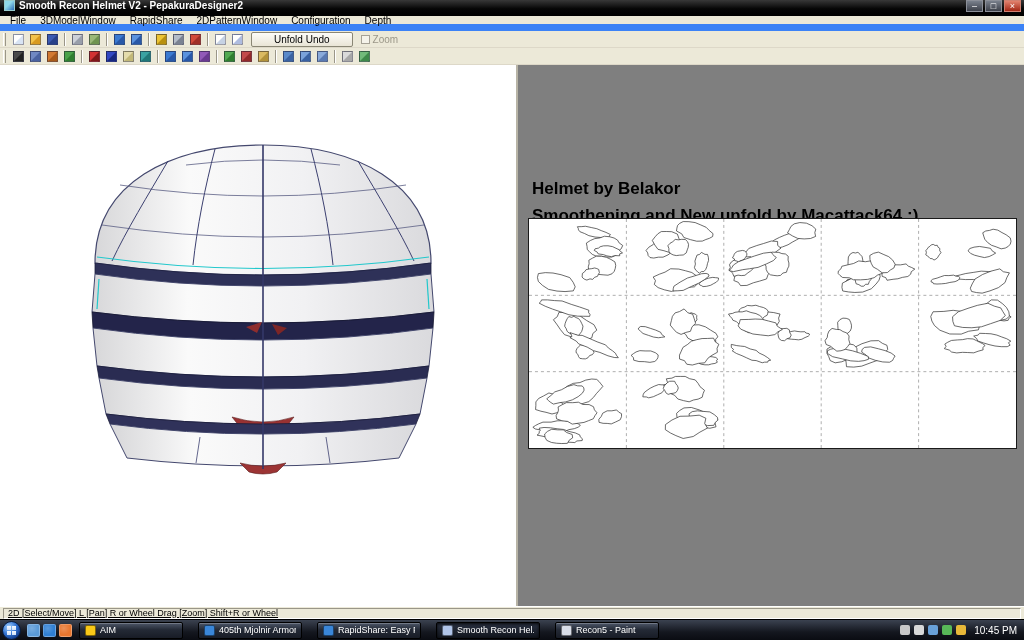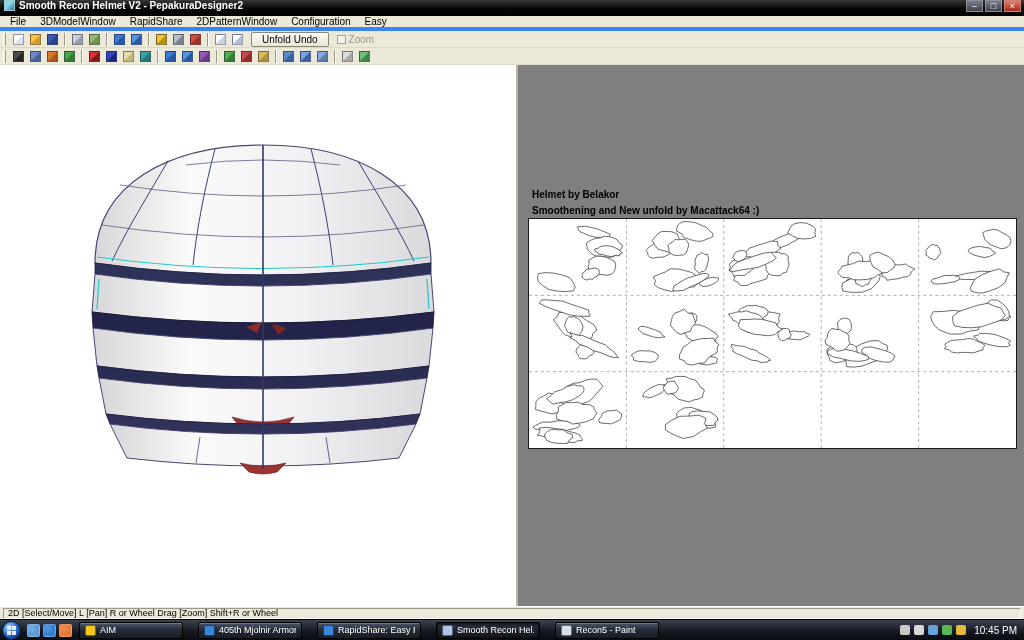--- a/index.html
+++ b/index.html
@@ -9,46 +9,46 @@
 
   
   .titlebar{height:16px;background:linear-gradient(#383838,#060606 55%,#000);display:flex;align-items:flex-start;padding:0 2px;color:#fff;}
   .app-icon{width:11px;height:11px;margin:0 4px 0 2px;background:linear-gradient(135deg,#8fd8ea 40%,#2b6cb8);border:1px solid #9cc;flex:none;}
   .title-text{font-size:10px;font-weight:bold;flex:1;white-space:nowrap;overflow:hidden;}
   .winbtns{display:flex;gap:2px;margin-right:1px;}
   .winbtn{width:17px;height:12px;font-size:9px;line-height:11px;text-align:center;background:linear-gradient(#79808c,#3c4049);border:1px solid #8b8f98;color:#fff;cursor:default;}
   .winbtn.close{background:linear-gradient(#e2826e,#a32715);border-color:#d08070;}
 
   
-  .menubar{height:15px;background:#ece9d8;display:flex;align-items:center;font-size:10px;color:#000;padding-left:3px;border-bottom:4px solid #3b82f6;}
+  .menubar{height:15px;background:#ece9d8;display:flex;align-items:center;font-size:10px;color:#000;padding-left:3px;border-bottom:7px solid #3b82f6;}
   .menu-item{padding:1px 7px;white-space:nowrap;}
 
   
   .toolbar{height:17px;background:#ece9d8;display:flex;align-items:center;padding-left:2px;border-bottom:1px solid #ddd8c8;}
   .grip{width:3px;height:13px;border-left:1px solid #fff;border-right:1px solid #9a9688;margin:0 4px 0 1px;flex:none;}
   .ticon{width:17px;height:15px;display:flex;align-items:center;justify-content:center;border:1px solid transparent;flex:none;}
   .glyph{width:11px;height:11px;display:block;border:1px solid rgba(40,40,60,.45);}
   .tsep{width:2px;height:13px;border-left:1px solid #9a9688;border-right:1px solid #fff;margin:0 3px;flex:none;}
-  .btn-unfold{margin-left:5px;font-size:10px;line-height:13px;padding:0 10px;height:15px;background:linear-gradient(#fdfcf8,#e9e5d6);border:1px solid #8a8775;border-radius:2px;color:#000;white-space:nowrap;}
+  .btn-unfold{margin-left:5px;font-size:10px;line-height:13px;padding:0 22px;height:15px;background:linear-gradient(#fdfcf8,#e9e5d6);border:1px solid #8a8775;border-radius:2px;color:#000;white-space:nowrap;}
   .auto-wrap{display:flex;align-items:center;gap:3px;margin-left:8px;color:#9b9788;font-size:10px;}
   .cb{width:9px;height:9px;border:1px solid #a5a195;background:#f5f3ea;flex:none;}
 
   
   .main{display:flex;height:541px;}
   .pane3d{width:516px;background:#fff;position:relative;overflow:hidden;}
   .splitter{width:2px;background:#b8b4a6;}
   .pane2d{flex:1;background:#7f7f7f;position:relative;overflow:hidden;}
-  .credits{position:absolute;left:14px;top:110px;font-size:10px;font-weight:bold;color:#000;line-height:1.6;white-space:nowrap;margin-top:12px;}
+  .credits{position:absolute;left:14px;top:110px;font-size:17px;font-weight:bold;color:#000;line-height:1.6;white-space:nowrap;}
   .sheet{position:absolute;left:10px;top:153px;width:489px;height:231px;background:#fff;border:1px solid #1a1a1a;}
   .sheet svg{display:block;width:100%;height:100%;}
   #sheet-svg .grid{stroke:#9a9a9a;stroke-dasharray:3 3;stroke-width:0.8;}
   #sheet-svg .piece{fill:#fff;stroke:#2a2a2a;stroke-width:0.7;stroke-linejoin:round;}
 
   
-  .statusbar{height:13px;background:#ece9d8;border-top:1px solid #fff;display:flex;align-items:center;font-size:9px;color:#000;padding:0 3px;gap:4px;}
+  .statusbar{height:13px;background:#ece9d8;border-top:1px solid #fff;display:flex;align-items:center;font-size:9px;color:#000;padding:0 3px;gap:4px;text-decoration:underline;}
   .spanel{border:1px solid;border-color:#9a9688 #fff #fff #9a9688;height:11px;line-height:9px;padding:0 4px;white-space:nowrap;overflow:hidden;}
   .sleft{flex:1;}
   .sright{flex:none;}
 
   
   .taskbar{height:21px;background:linear-gradient(#3b4250,#14171f 60%,#0a0c12);border-top:1px solid #000;display:flex;align-items:center;padding:0 2px;gap:3px;}
   .start-orb{width:19px;height:19px;border-radius:50%;background:radial-gradient(circle at 35% 30%,#a6d4ff,#3273d2 45%,#143e8c 75%,#0a2258);border:1px solid #081c40;display:flex;align-items:center;justify-content:center;flex:none;}
   .flag{width:9px;height:9px;background:
     linear-gradient(#f4f8ff,#cfe0f8) 0 0/4px 4px no-repeat,
     linear-gradient(#f4f8ff,#cfe0f8) 5px 0/4px 4px no-repeat,
@@ -79,21 +79,21 @@
       <span class="winbtn close">×</span>
     </span>
   </div>
 
   <div class="menubar" id="menubar">
       <span class="menu-item">File</span>
       <span class="menu-item">3DModelWindow</span>
       <span class="menu-item">RapidShare</span>
       <span class="menu-item">2DPatternWindow</span>
       <span class="menu-item">Configuration</span>
-      <span class="menu-item">Easy</span>
+      <span class="menu-item">Depth</span>
     </div>
 
   <div class="toolbar">
     <span class="grip"></span>
     <span id="tb1-icons" style="display:flex;align-items:center;">
         <span class="ticon">
           <span class="glyph" style="background: linear-gradient(135deg, rgb(255, 255, 255) 45%, rgb(216, 228, 244) 55%);"></span>
         </span>
         <span class="ticon">
           <span class="glyph" style="background: linear-gradient(135deg, rgb(242, 194, 74) 45%, rgb(216, 154, 32) 55%);"></span>

